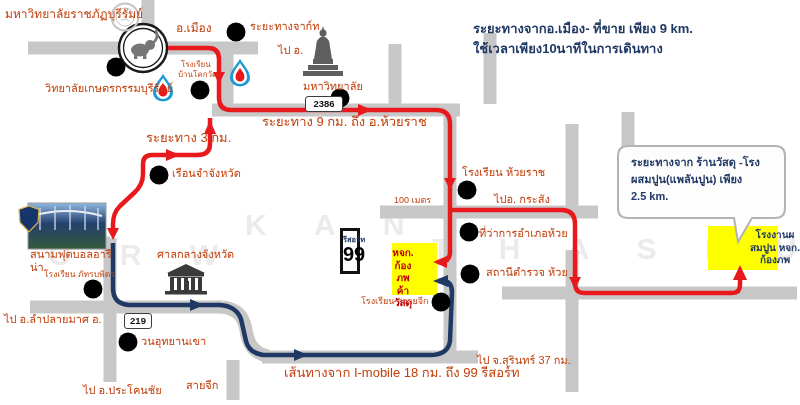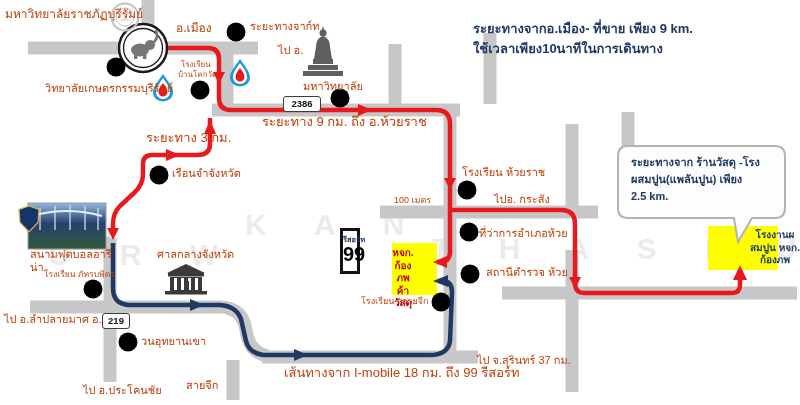--- a/index.html
+++ b/index.html
@@ -6,21 +6,21 @@
   #map{position:relative;width:800px;height:405px;background:#ffffff;overflow:hidden;
        font-family:"Liberation Sans",sans-serif;}
   #roads-svg{position:absolute;left:0;top:0;z-index:1;}
   .wm{position:absolute;z-index:0;color:#ebebeb;font-weight:bold;font-size:30px;
       letter-spacing:20px;white-space:nowrap;}
   .lbl{position:absolute;z-index:2;color:#c2410c;font-weight:normal;font-size:11px;
        white-space:nowrap;line-height:1.15;}
   .sm{font-size:13px;} .xs{font-size:8px;} .s9{font-size:9px;}
   .hdr{position:absolute;z-index:2;color:#1f3864;font-weight:bold;font-size:13px;white-space:nowrap;}
   .shield{position:absolute;z-index:2;background:#fff;border:1.5px solid #3c3c3c;border-radius:3px;
-          color:#111;font-weight:bold;font-size:9.5px;text-align:center;}
+          color:#111;font-weight:bold;font-size:9.5px;text-align:center;margin-left:22px;}
   #sign-99{position:absolute;z-index:2;left:340px;top:221px;width:20px;height:46px;background:#fff;
            border:3px solid #111;text-align:center;box-sizing:border-box;margin-top:7px;}
   #sign-99 .w{display:block;font-size:7.5px;color:#1f3864;font-weight:bold;margin-top:2px;}
   #sign-99 .n{display:block;font-size:20px;color:#000;font-weight:bold;line-height:18px;}
   .ybox-text{position:absolute;z-index:2;text-align:center;font-weight:bold;font-size:10px;line-height:12.5px;}
   #shop-text{left:392px;top:247px;width:22px;color:#c00000;}
   #plant-text{left:708px;top:229px;width:70px;color:#1f3864;padding-left:32px;}
   #bubble-text{position:absolute;z-index:2;left:631px;top:154px;width:150px;color:#1f3864;
                font-weight:bold;font-size:11px;line-height:17px;}
 </style>

